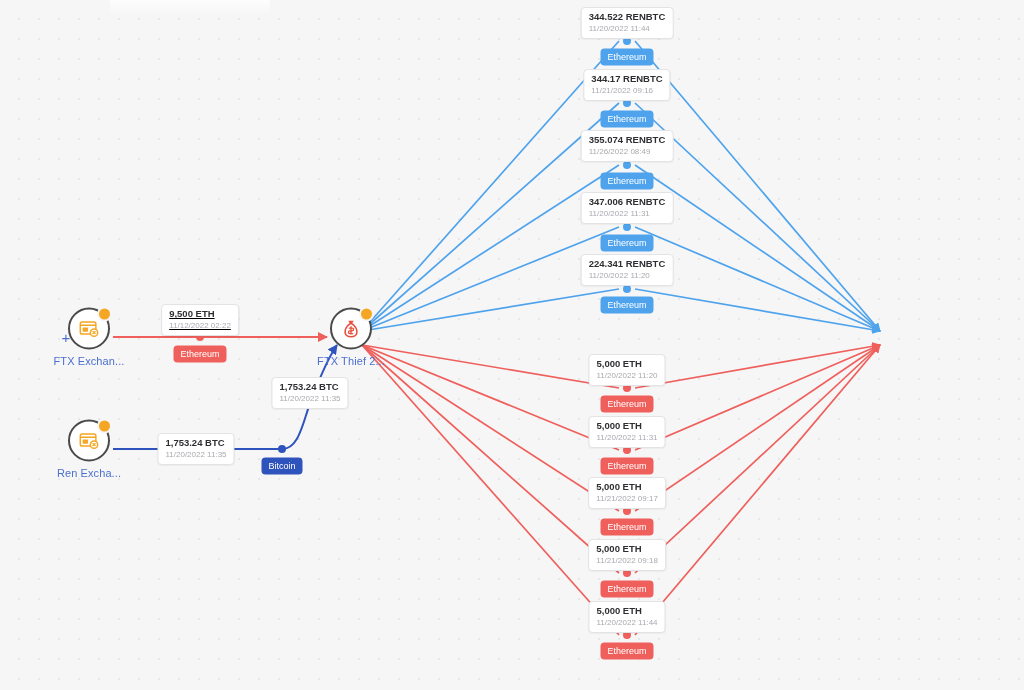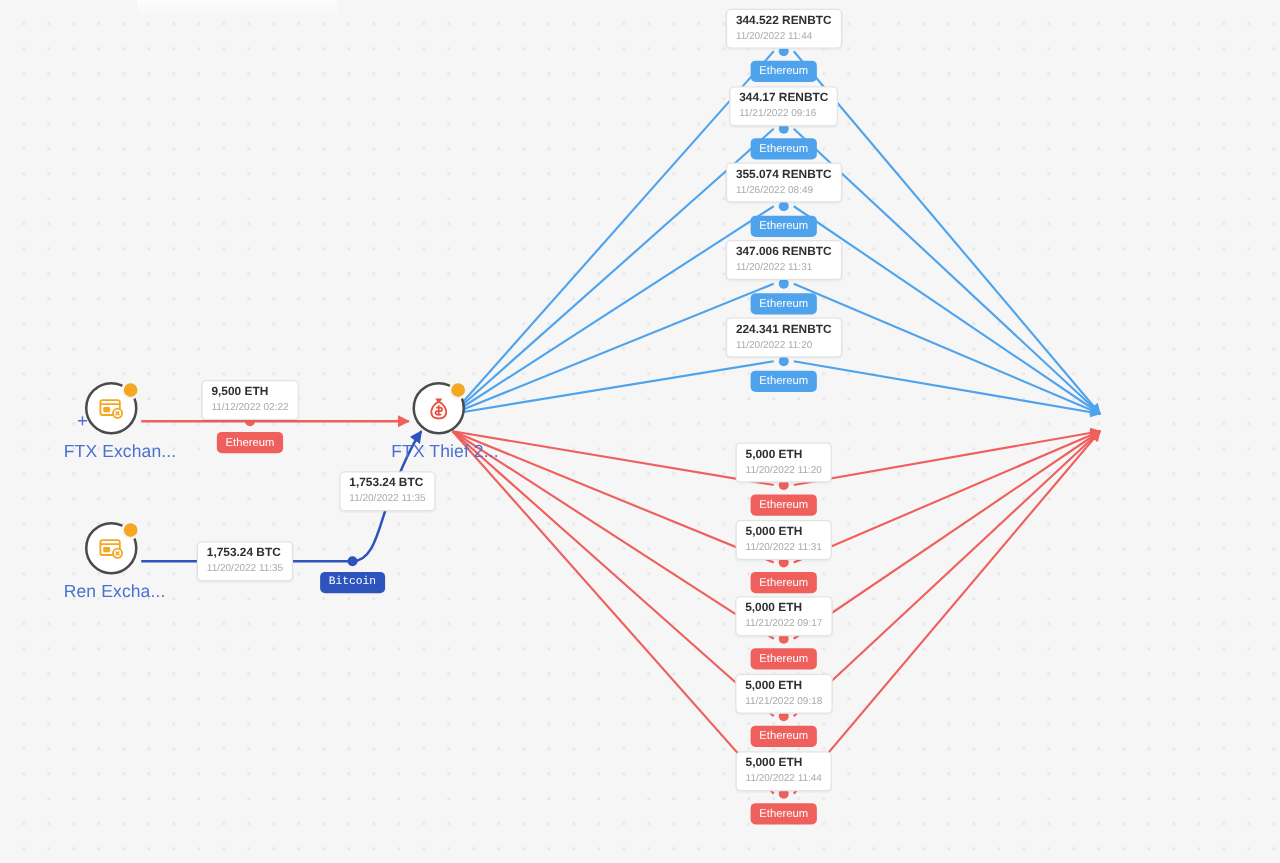--- a/index.html
+++ b/index.html
@@ -67,21 +67,21 @@
     top: -3px;
     width: 11px;
     height: 11px;
     border-radius: 50%;
     background: #f5a623;
     border: 2px solid #f6f6f7;
     box-sizing: content-box;
   }
   .entity .caption {
     margin-top: 5px;
-    font-size: 14px;
+    font-size: 11px;
     color: #4c6fd0;
     white-space: nowrap;
     letter-spacing: .1px;
   }
   .plus {
     position: absolute;
     font-size: 15px;
     color: #4c6fd0;
     font-weight: 400;
     transform: translate(-50%, -50%);
@@ -119,21 +119,21 @@
     border-radius: 4px;
     padding: 2px 7px 3px 7px;
     font-size: 9px;
     color: #ffffff;
     white-space: nowrap;
     line-height: 12px;
     text-align: right;
   }
   .badge.eth-red  { background: #ef5f5b; }
   .badge.eth-blue { background: #4ea3ec; }
-  .badge.btc      { background: #2f53bd; font-family: Liberation Mono, monospace; }
+  .badge.btc      { background: #2f53bd; }
 
   
   .linkdot {
     position: absolute;
     width: 8px;
     height: 8px;
     border-radius: 50%;
     transform: translate(-50%, -50%);
   }
   .linkdot.red  { background: #ef5f5b; }
@@ -228,21 +228,21 @@
         <path d="M12 6.3 C7.5 8.5 4.8 13 5.6 16.8 C6.2 19.6 8.8 21 12 21 C15.2 21 17.8 19.6 18.4 16.8 C19.2 13 16.5 8.5 12 6.3 z" fill="none" stroke="#e8503f" stroke-width="1.7"></path>
         <path d="M12 10 v8 M10.2 11.6 h3.1 a1.5 1.5 0 0 1 0 3 h-2.6 a1.5 1.5 0 0 0 0 3 h3.1" fill="none" stroke="#e8503f" stroke-width="1.5" stroke-linecap="round"></path>
       </svg>
       <span class="dot"></span>
     </div>
     <div class="caption">FTX Thief 2...</div>
   </div>
 
 
   <div class="linkdot red" style="left:200px; top:337px;"></div>
-  <div class="txcard" style="left:200px; top:320px;">
+  <div class="txcard" style="left:200px; top:320px;text-decoration:underline;">
     <div class="amount">9,500 ETH</div>
     <div class="ts">11/12/2022 02:22</div>
   </div>
   <div class="badge eth-red" style="left:200px; top:354px;">Ethereum</div>
 
   <div class="linkdot dblue" style="left:282px; top:449px;"></div>
   <div class="txcard" style="left:196px; top:449px;">
     <div class="amount">1,753.24 BTC</div>
     <div class="ts">11/20/2022 11:35</div>
   </div>

